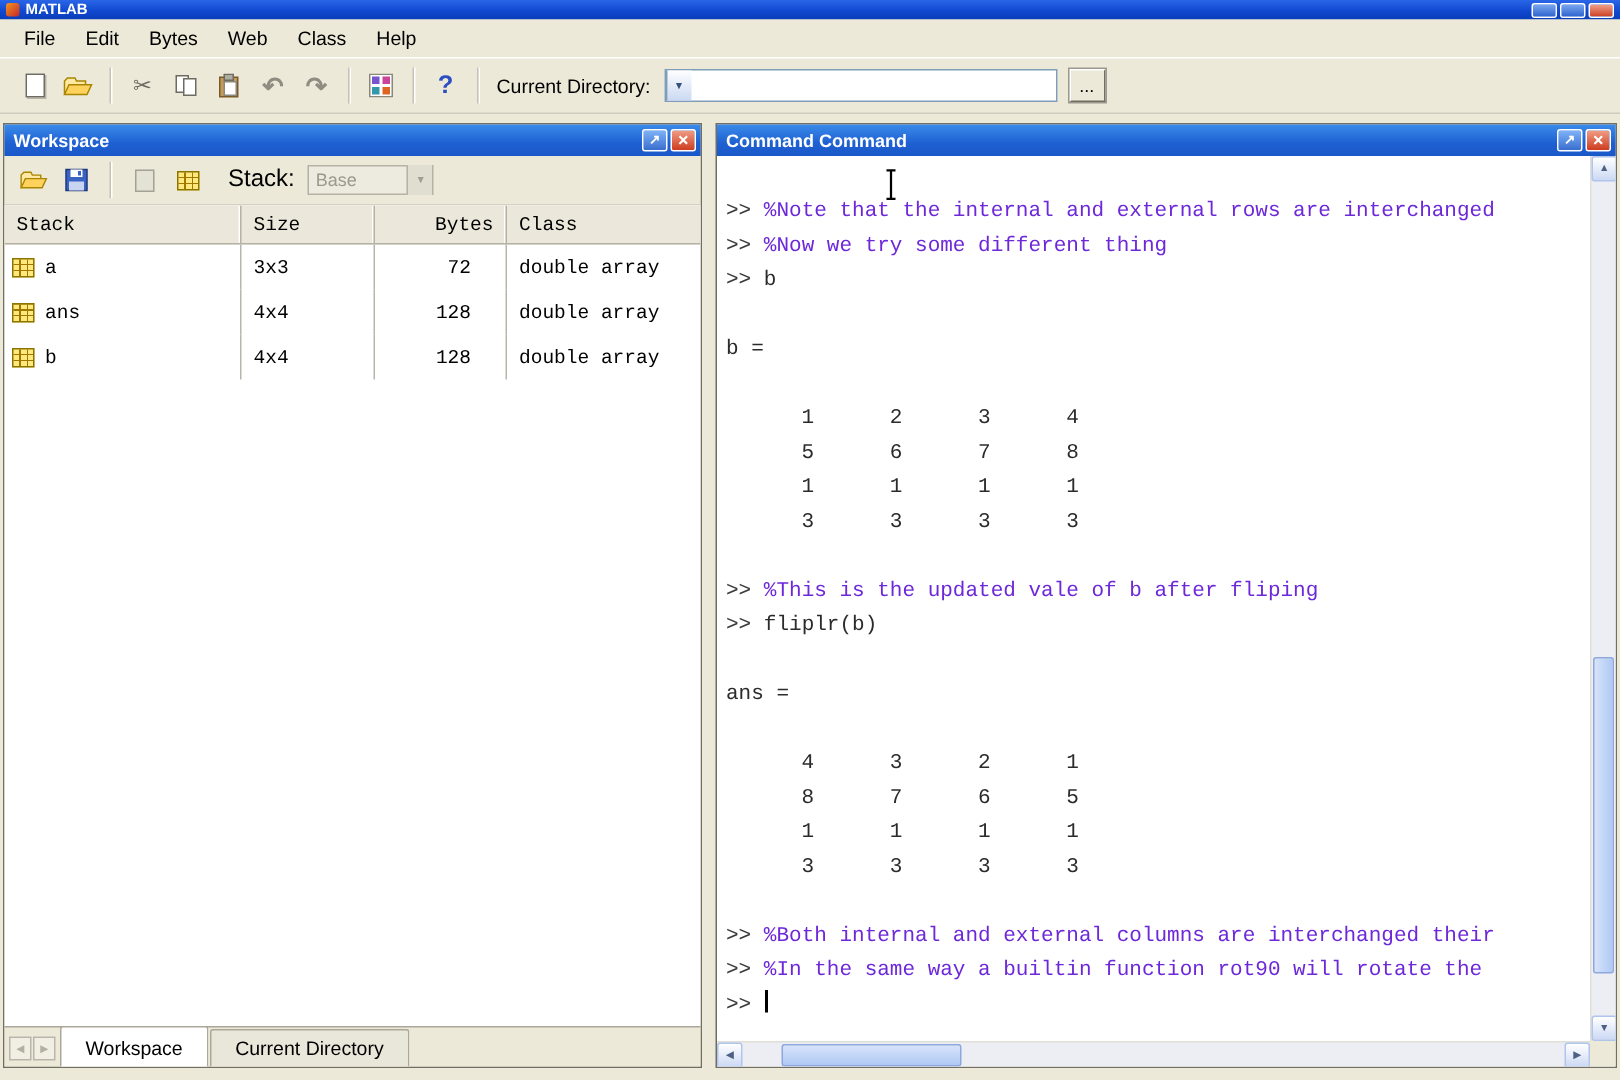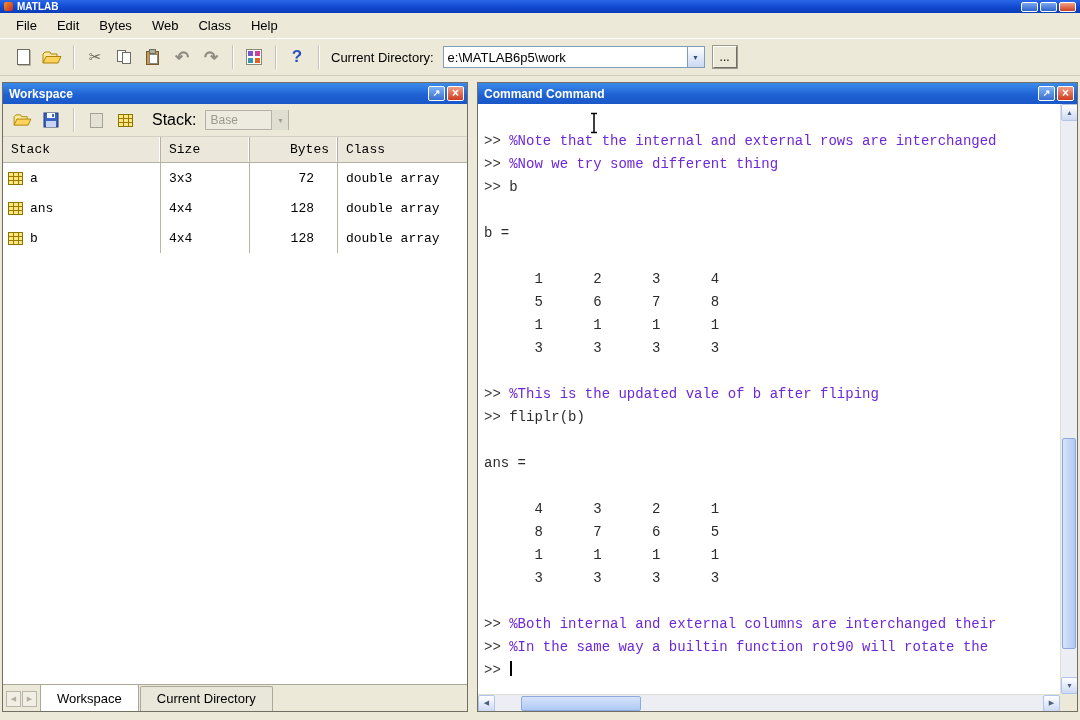--- a/index.html
+++ b/index.html
@@ -265,21 +265,20 @@
         <rect x="9" y="9" width="5" height="5" fill="#DD6622"></rect>
       </svg>
   </span>
   <span class="tb-sep"></span>
   <span class="tb-btn">
       <span class="glyph-help">?</span>
     </span>
   <span class="tb-sep"></span>
   <span class="cd-label">Current Directory:</span>
   <span class="combo">
-    <span class="combo-text">e:\MATLAB6p5\work</span>
     <span class="combo-arrow">▼</span>
   </span>
   <span class="browse-btn">...</span>
 </div>
 
 <div class="panels">
 
   <div class="panel workspace-panel">
     <div class="panel-titlebar">
       <span>Workspace</span>

